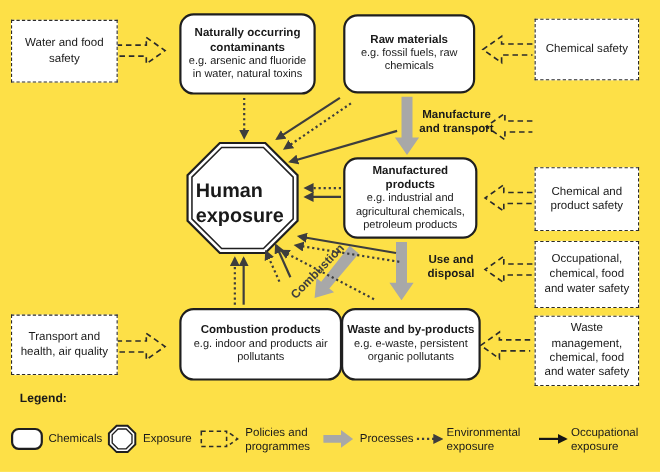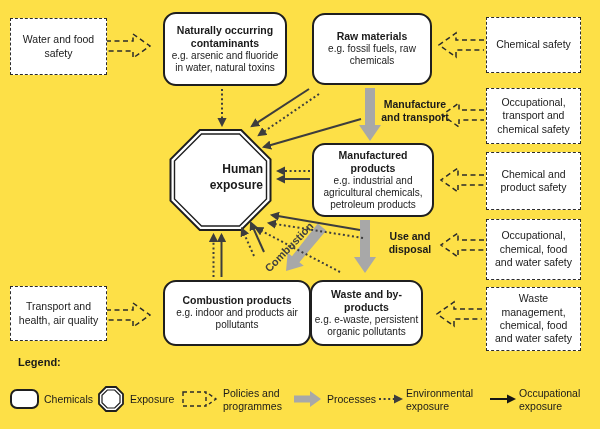--- a/index.html
+++ b/index.html
@@ -7,22 +7,22 @@
           font-family:"Liberation Sans",sans-serif;color:#1a1a1a;overflow:hidden;}
   #arrow-layer{position:absolute;left:0;top:0;width:600px;height:429px;}
   .chem{position:absolute;background:#fff;border:2px solid #1f1f1f;border-radius:13px;
         display:flex;flex-direction:column;align-items:center;justify-content:center;
         text-align:center;padding:3px 2px;box-sizing:border-box;}
   .chem .t{font-weight:bold;font-size:10.5px;line-height:1.22;}
   .chem .e{font-size:10px;line-height:1.22;}
   .policy{position:absolute;background:#fff;border:1.6px dashed #2b2b2b;
           display:flex;align-items:center;justify-content:center;text-align:center;
           font-size:10.5px;line-height:1.28;padding:0 3px;box-sizing:border-box;}
-  .hexlabel{position:absolute;left:178px;top:162px;width:85px;text-align:right;
-            font-weight:bold;font-size:12px;line-height:1.3;}
+  .hexlabel{position:absolute;left:178px;top:162px;width:85px;text-align:left;
+            font-weight:bold;font-size:18px;line-height:1.3;}
   .plabel{position:absolute;font-weight:bold;font-size:10.5px;text-align:center;line-height:1.2;}
   #combustion-label{position:absolute;left:289px;top:247px;transform:translate(-50%,-50%) rotate(-46deg);
             font-weight:bold;font-size:11px;color:#3f3f3f;white-space:nowrap;}
   .lbl{position:absolute;font-size:10.5px;line-height:1.22;}
   .lbl.center{text-align:left;}
   #legend-heading{position:absolute;left:18px;top:356px;font-weight:bold;font-size:11px;text-align:right;}
 </style>
 </head>
 <body>
 
@@ -95,35 +95,32 @@
     <div class="e">e.g. fossil fuels, raw chemicals</div>
   </div>
   <div class="chem" style="left:312px;top:143px;width:122px;height:74px">
     <div class="t">Manufactured products</div>
     <div class="e">e.g. industrial and agricultural chemicals, petroleum products</div>
   </div>
   <div class="chem" style="left:163px;top:280px;width:148px;height:66px">
     <div class="t">Combustion products</div>
     <div class="e">e.g. indoor and products air pollutants</div>
   </div>
-  <div class="chem" style="left:310px;top:280px;width:113px;height:66px">
+  <div class="chem" style="left:310px;top:280px;width:127px;height:66px">
     <div class="t">Waste and by-products</div>
     <div class="e">e.g. e-waste, persistent organic pollutants</div>
   </div>
 
   <div class="hexlabel">Human exposure</div>
 
   <div class="policy" style="left:10px;top:18px;width:97px;height:57px">
     <span>Water and food safety</span>
   </div>
   <div class="policy" style="left:486px;top:17px;width:95px;height:56px">
     <span>Chemical safety</span>
-  </div>
-  <div class="policy" style="left:486px;top:88px;width:95px;height:56px">
-    <span>Occupational, transport and chemical safety</span>
   </div>
   <div class="policy" style="left:486px;top:152px;width:95px;height:58px">
     <span>Chemical and product safety</span>
   </div>
   <div class="policy" style="left:486px;top:287px;width:95px;height:64px">
     <span>Waste management, chemical, food and water safety</span>
   </div>
   <div class="policy" style="left:486px;top:219px;width:95px;height:61px">
     <span>Occupational, chemical, food and water safety</span>
   </div>

